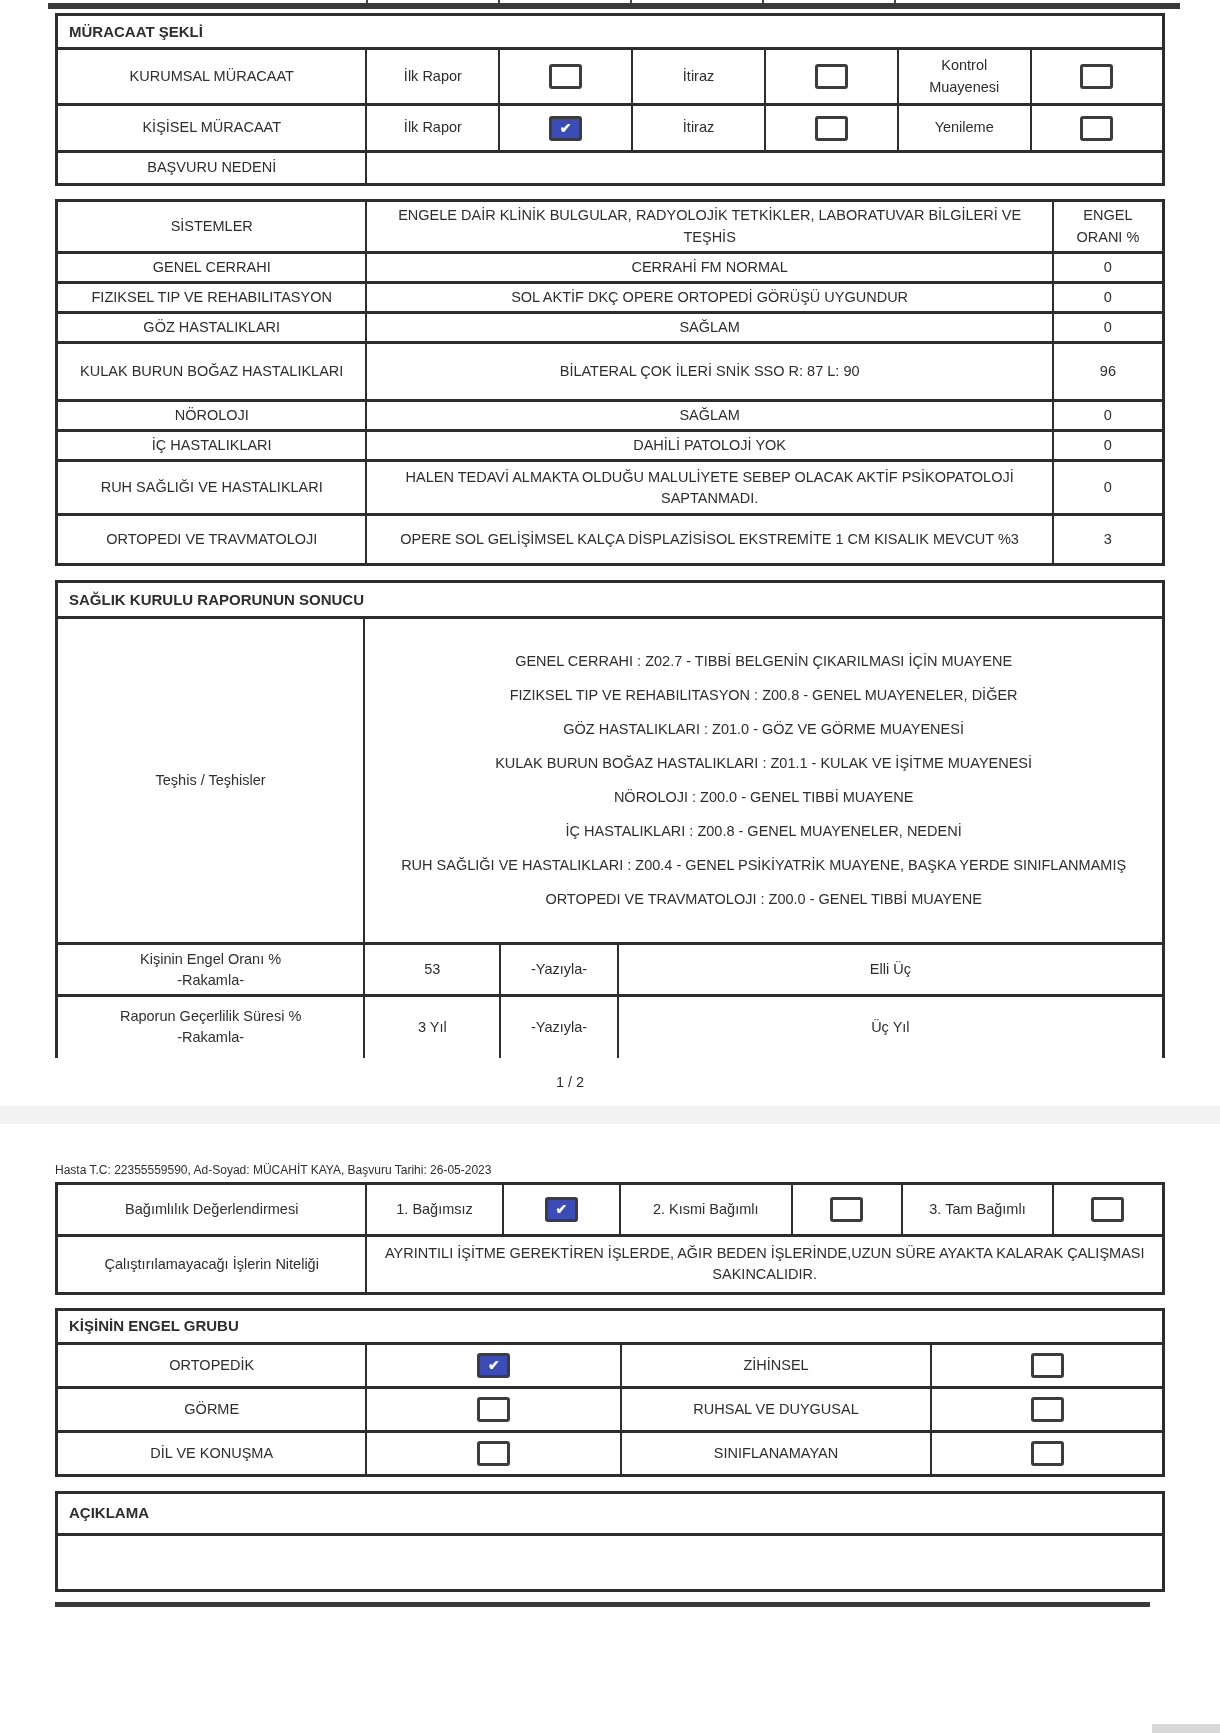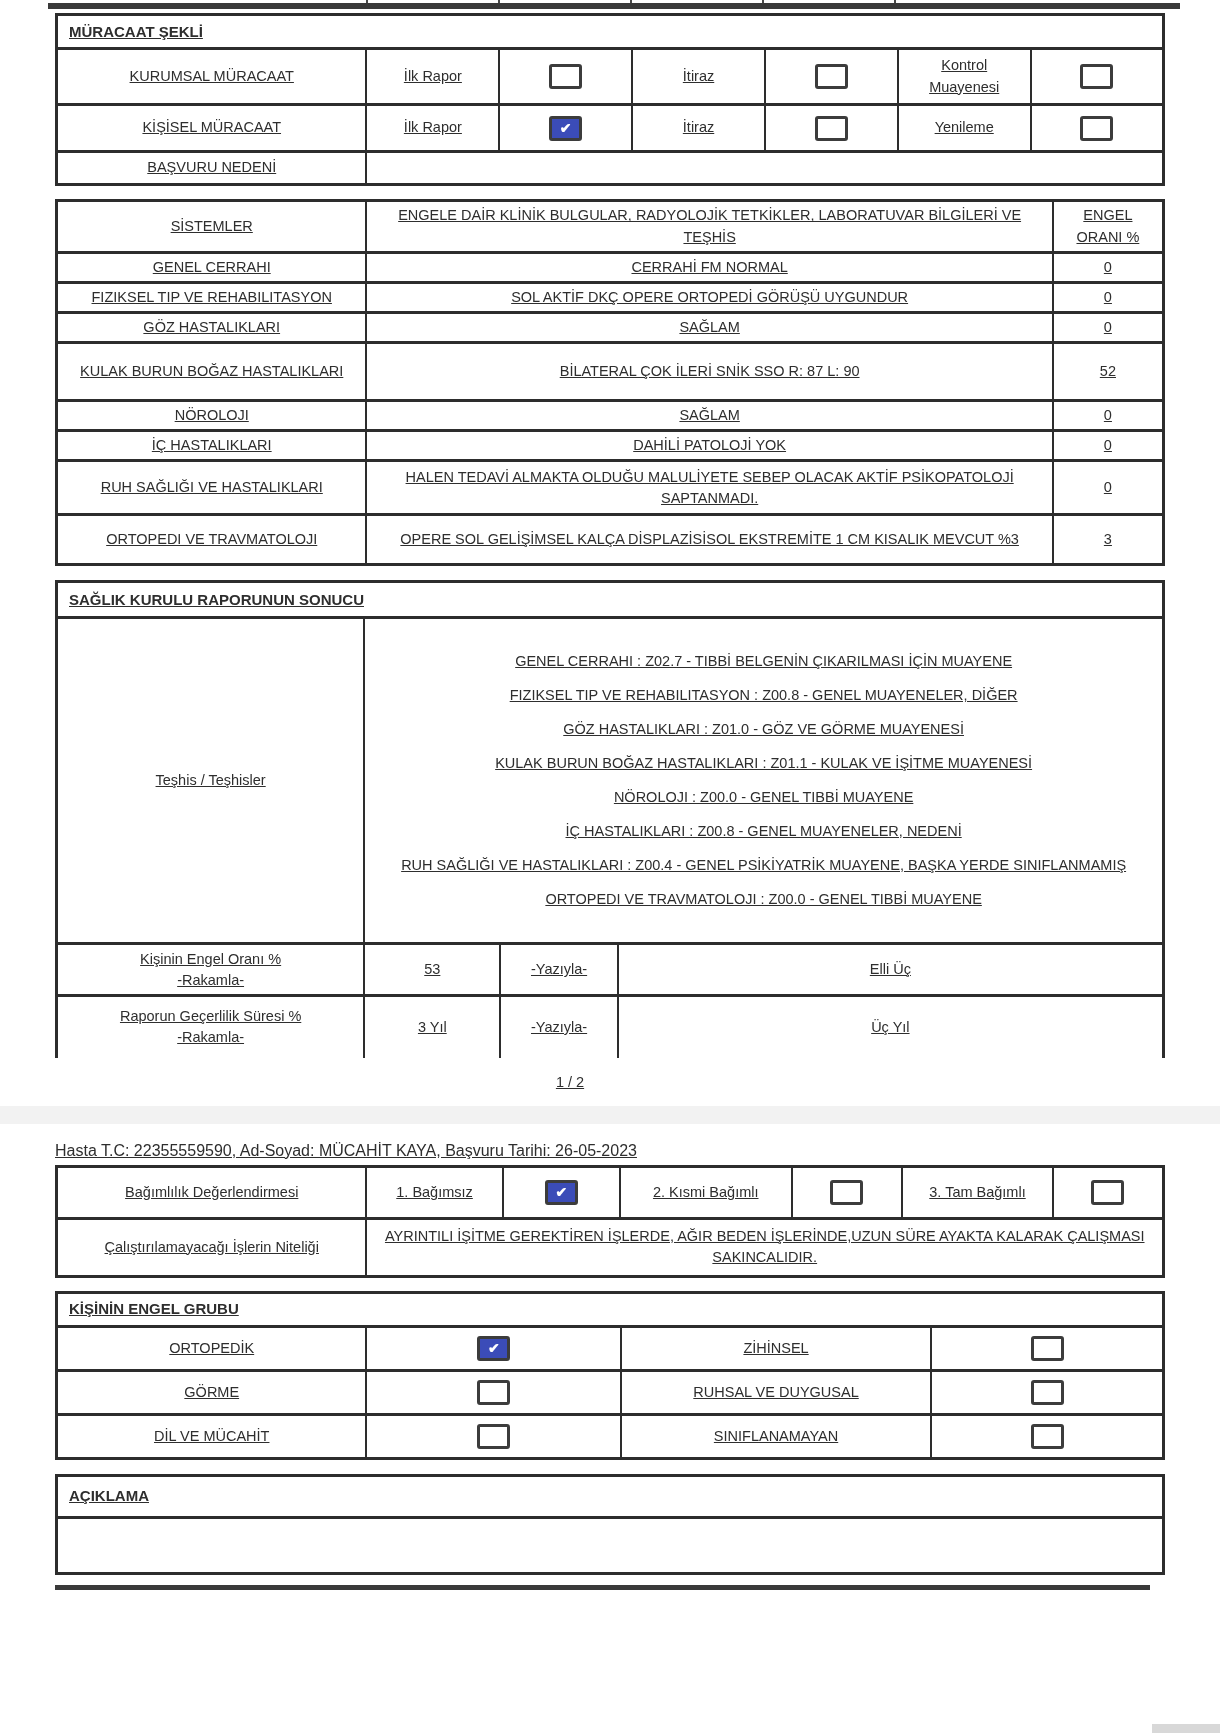--- a/index.html
+++ b/index.html
@@ -1,21 +1,21 @@
 <!DOCTYPE html>
 <html><head>
 <meta charset="utf-8">
 <style>
   * { box-sizing: border-box; }
   html,body { margin:0; padding:0; }
   body {
     width:1220px; height:1733px; background:#ffffff;
     font-family:"Liberation Sans", sans-serif; color:#2e2e2e; overflow:hidden;
   }
-  .page { position:relative; width:1220px; height:1733px; overflow:hidden;text-decoration:underline; }
+  .page { position:relative; width:1220px; height:1733px; overflow:hidden; }
 
   
   .top-cut { position:relative; margin:3px 0 0 48px; width:1132px; height:6px; background:#3a3a3a; }
   .top-cut .tick { position:absolute; top:-3px; width:2px; height:3px; background:#4a4a4a; }
 
   table.doc {
     width:1110px; margin-left:55px; table-layout:fixed;
     border-collapse:collapse; border:3px solid #2d2d2d; font-size:14.5px;
   }
   table.doc td {
@@ -44,21 +44,21 @@
   .cb .tick { display:none; color:#ffffff; font-size:14px; font-weight:bold; line-height:1; }
   .cb.checked { background:#3b4cb8; }
   .cb.checked .tick { display:inline; }
 
   .teshis-line { margin:13px 0; }
 
   .page-number { width:1110px; margin:16px 0 0 55px; text-align:center; font-size:14.5px;
                  transform:translateX(-40px); }
   .page-gap { margin-top:16px; width:1220px; height:18px; background:#f2f2f2; }
 
-  .patient-line { margin:18px 0 5px 55px; font-size:16px; }
+  .patient-line { margin:39px 0 5px 55px; font-size:12px; }
 
   .spacer13 { height:13px; } .spacer14 { height:14px; }
 
   .bottom-cut { margin:10px 0 0 55px; width:1095px; height:5px; background:#3a3a3a; }
   .corner-patch { position:absolute; right:0; bottom:0; width:68px; height:9px; background:#d8d8d8; }
 </style>
 </head>
 <body>
 
 <div class="page">
@@ -137,21 +137,21 @@
       <td>0</td>
     </tr>
     <tr class="h30">
       <td>GÖZ HASTALIKLARI</td>
       <td>SAĞLAM</td>
       <td>0</td>
     </tr>
     <tr class="h58">
       <td>KULAK BURUN BOĞAZ HASTALIKLARI</td>
       <td>BİLATERAL ÇOK İLERİ SNİK SSO R: 87 L: 90</td>
-      <td>52</td>
+      <td>96</td>
     </tr>
     <tr class="h30">
       <td>NÖROLOJI</td>
       <td>SAĞLAM</td>
       <td>0</td>
     </tr>
     <tr class="h30">
       <td>İÇ HASTALIKLARI</td>
       <td>DAHİLİ PATOLOJİ YOK</td>
       <td>0</td>
@@ -272,21 +272,21 @@
       <td>ZİHİNSEL</td>
       <td><span class="cb"></span></td>
     </tr>
     <tr class="h44">
       <td>GÖRME</td>
       <td><span class="cb"></span></td>
       <td>RUHSAL VE DUYGUSAL</td>
       <td><span class="cb"></span></td>
     </tr>
     <tr class="h44">
-      <td>DİL VE MÜCAHİT</td>
+      <td>DİL VE KONUŞMA</td>
       <td><span class="cb"></span></td>
       <td>SINIFLANAMAYAN</td>
       <td><span class="cb"></span></td>
     </tr>
   </tbody>
     </table>
 
   <div class="spacer14"></div>
 
   <table class="doc">

